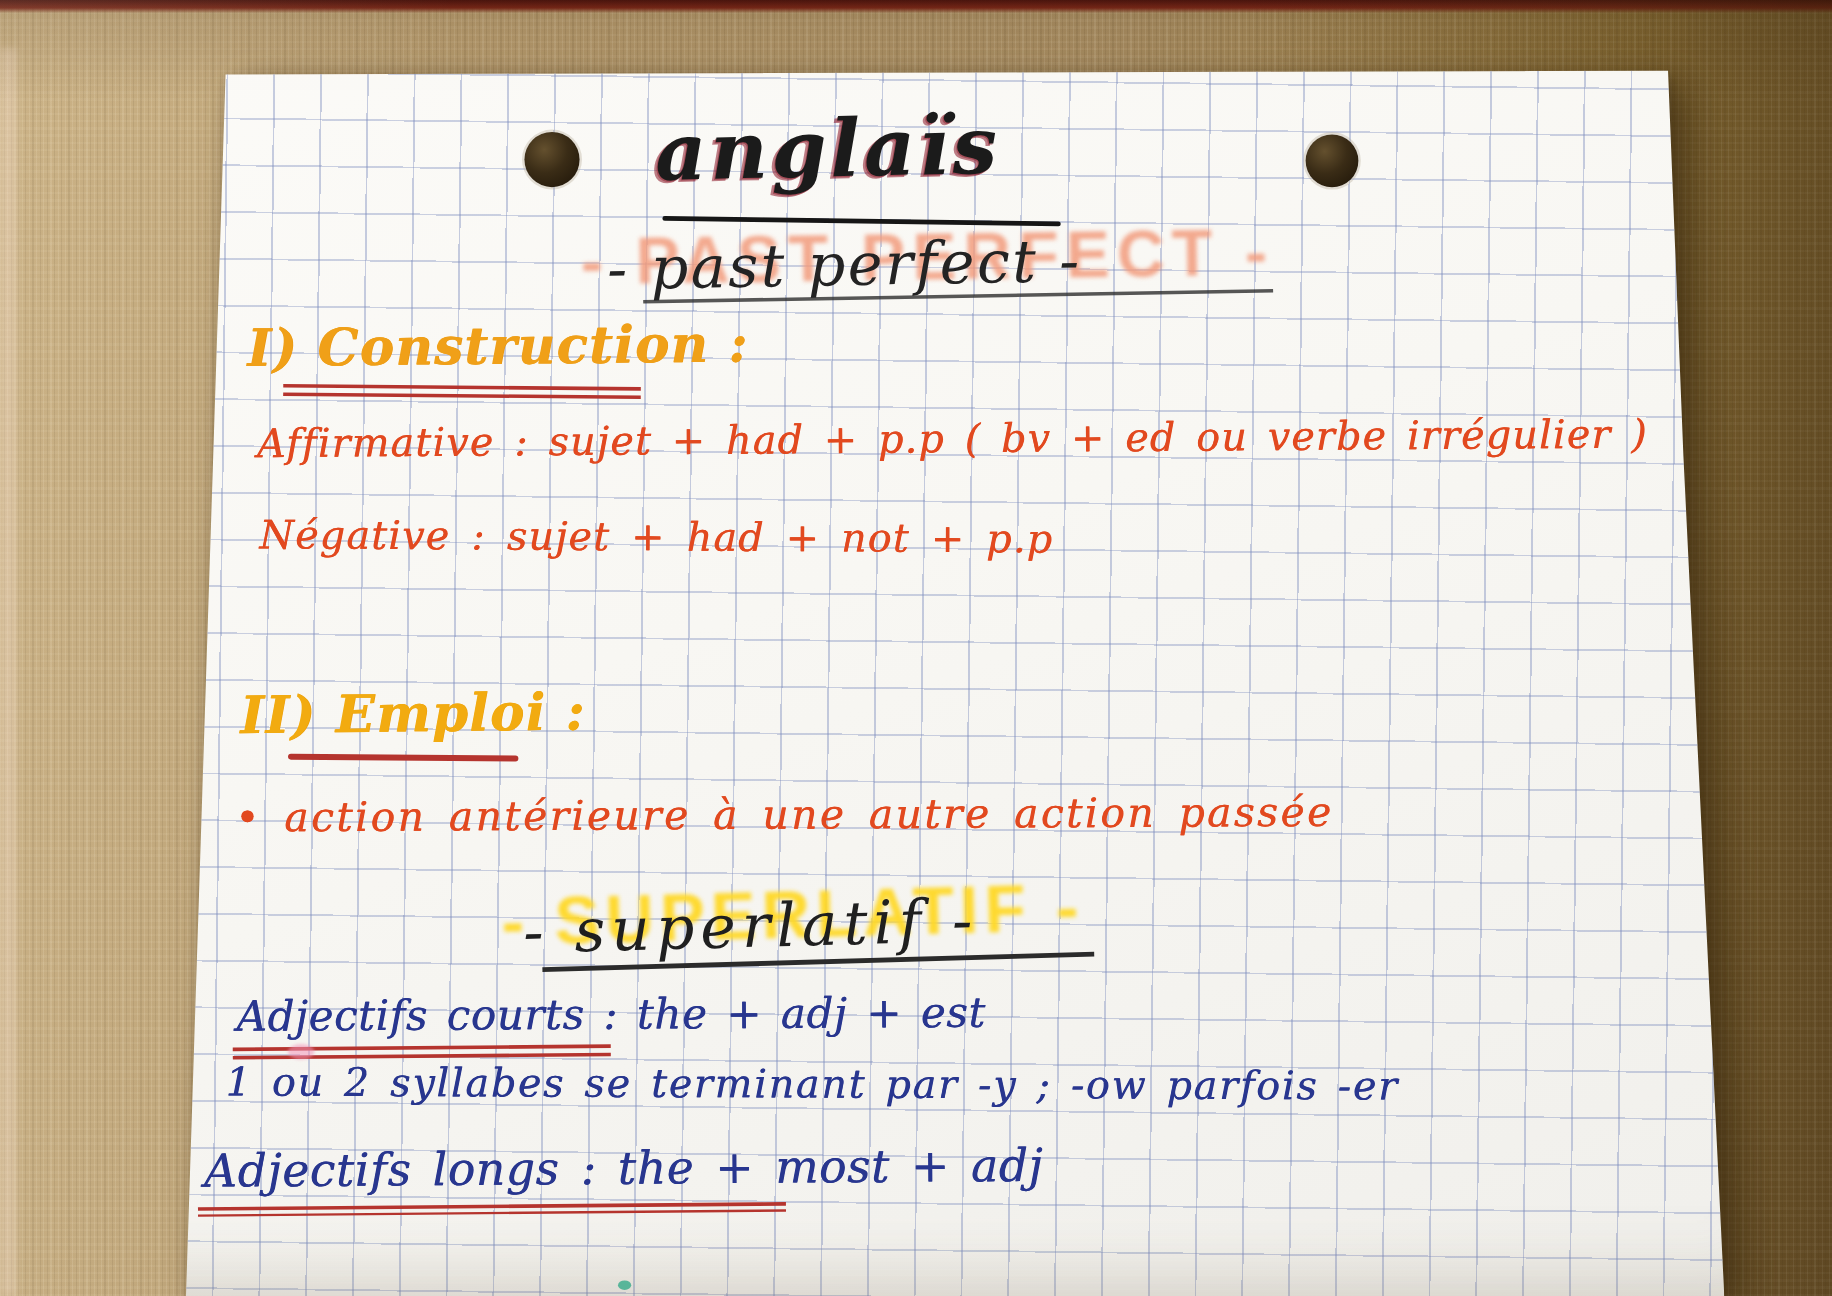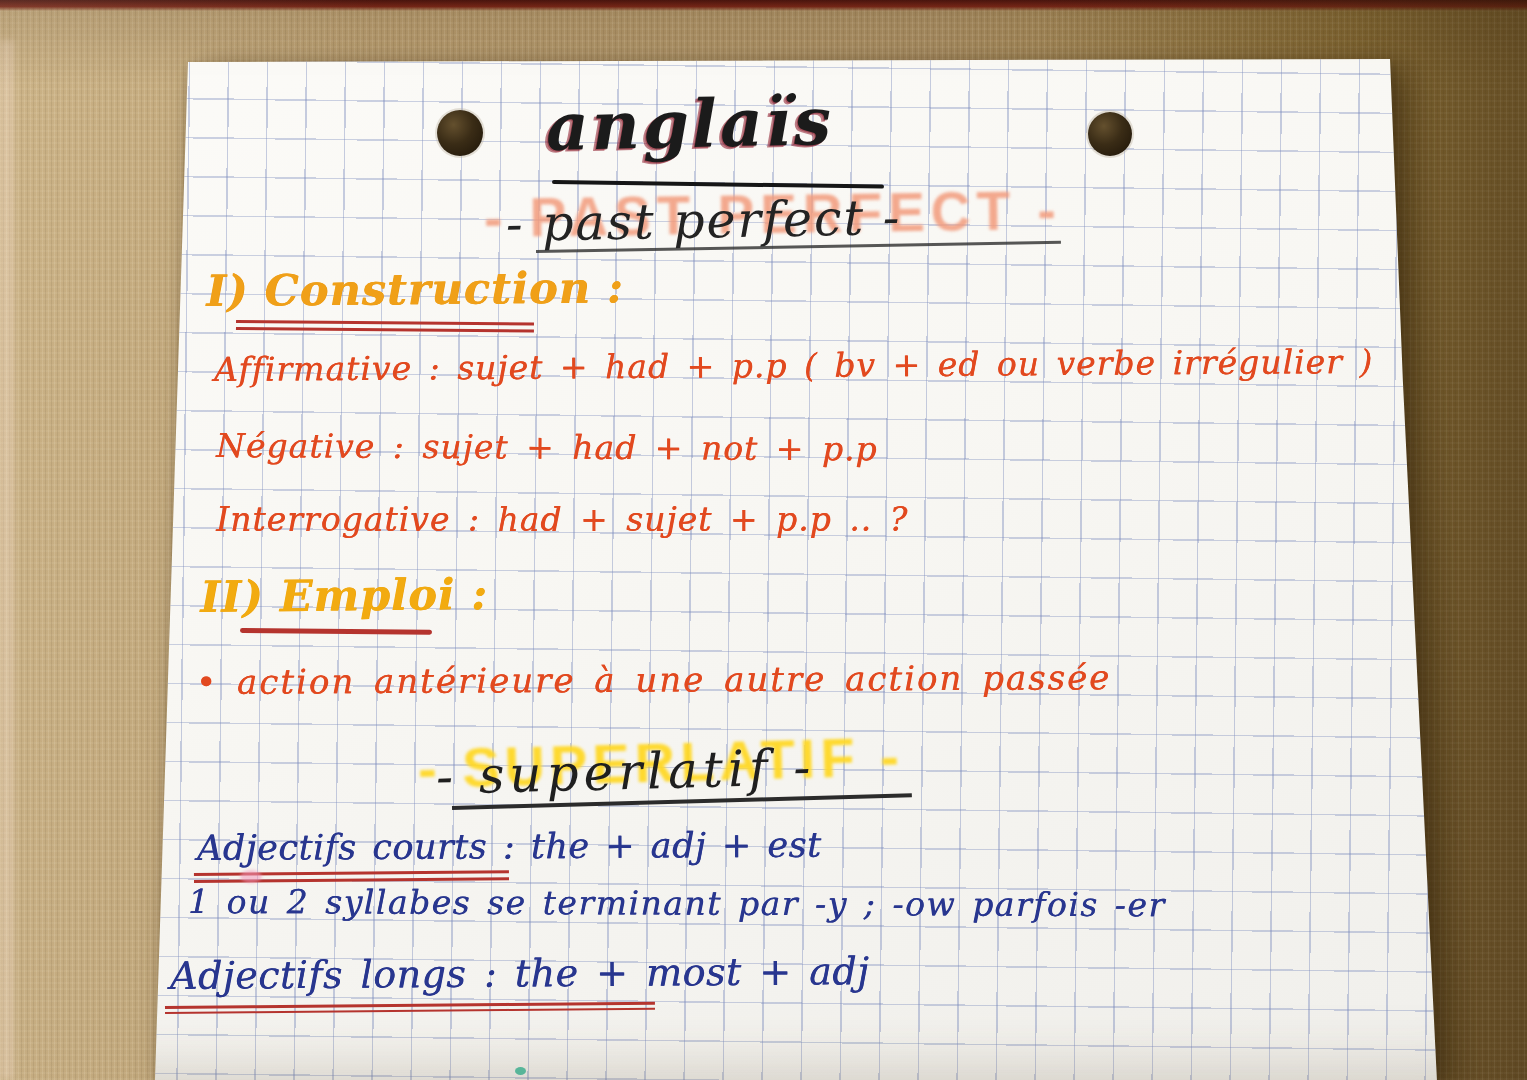--- a/index.html
+++ b/index.html
@@ -114,21 +114,20 @@
 
       <div class="marker pp-marker">- PAST PERFECT -</div>
       <div class="hw pp-script">- past perfect -</div>
       <div class="rule pp-underline"></div>
 
       <div class="hw h-constr">I) Construction :</div>
       <div class="rule dbl h-constr-und"></div>
 
       <div class="hw ink-o ln-aff">Affirmative : sujet + had + p.p ( bv + ed ou verbe irrégulier )</div>
       <div class="hw ink-o ln-neg">Négative : sujet + had + not + p.p</div>
-      <div class="hw ink-o ln-int">Interrogative : had + sujet + p.p .. ?</div>
 
       <div class="hw h-emploi">II) Emploi :</div>
       <div class="rule h-emploi-und"></div>
       <div class="hw ink-o ln-bullet">• action antérieure à une autre action passée</div>
 
       <div class="marker sup-marker">- SUPERLATIF -</div>
       <div class="hw sup-script">- superlatif -</div>
       <div class="rule sup-underline"></div>
 
       <div class="hw ink-b ln-courts"><span>Adjectifs courts</span><span> : the + adj + est</span></div>

